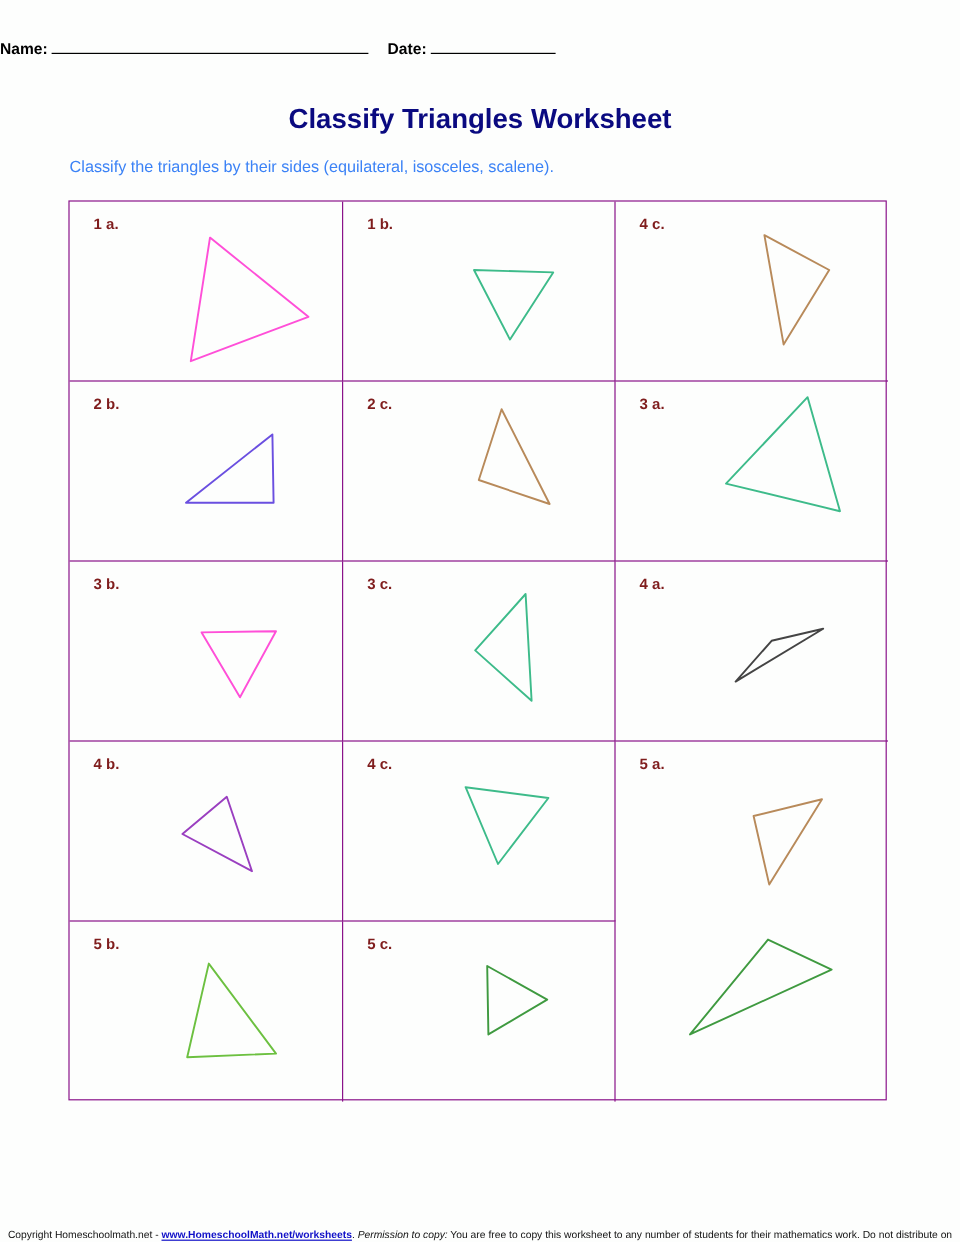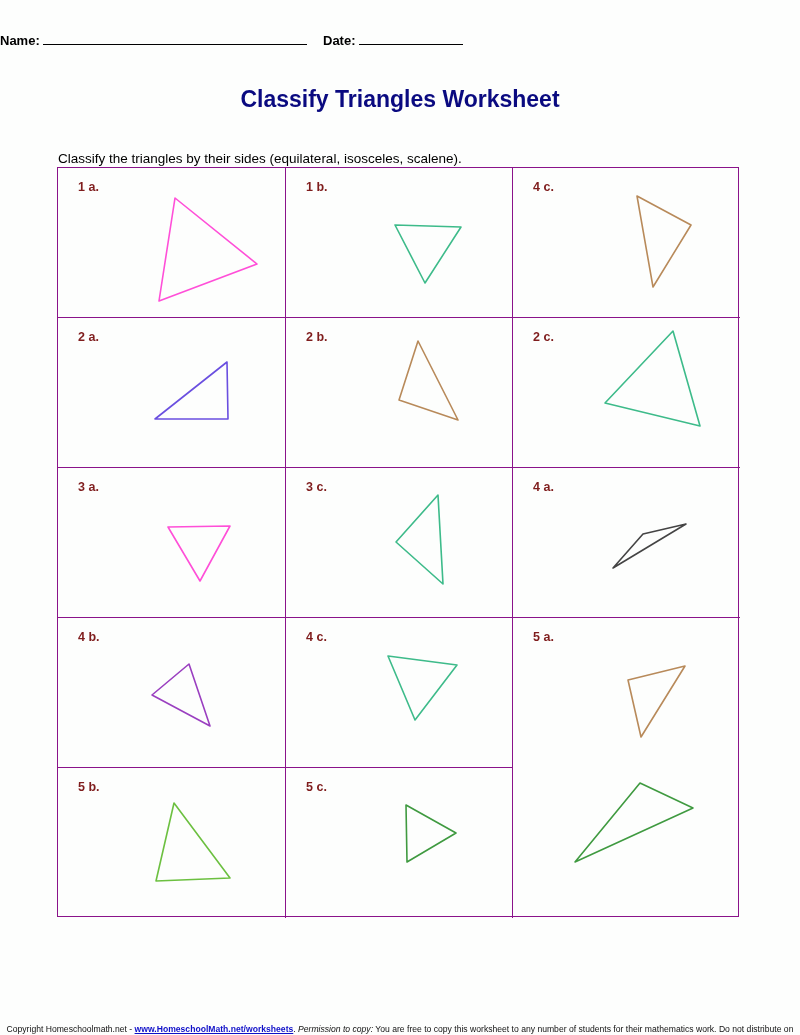--- a/index.html
+++ b/index.html
@@ -2,21 +2,21 @@
 <html><head>
 <meta charset="utf-8">
 <style>
   html, body { margin: 0; padding: 0; background: #fdfefd; }
   body { width: 800px; height: 1035px; position: relative; overflow: hidden; font-family: "Liberation Sans", sans-serif; color: #000; }
   .header-line { position: absolute; top: 32px; left: 0; width: 800px; text-align: left; font-size: 13px; font-weight: bold; }
   .header-line .blank { display: inline-block; border-bottom: 1px solid #000; vertical-align: baseline; height: 12px; }
   .name-blank { width: 264px; margin-right: 12px; }
   .date-blank { width: 104px; }
   .title { position: absolute; top: 86px; left: 0; width: 800px; text-align: center; font-size: 23px; font-weight: bold; color: #0a0a80; }
-  .instructions { position: absolute; top: 151px; left: 58px; font-size: 13.5px; color: #000000; }
+  .instructions { position: absolute; top: 131px; left: 58px; font-size: 13.5px; color: #3b82f6; }
   .grid { position: absolute; left: 57px; top: 167px; width: 682px; height: 750px; box-sizing: border-box; border: 1.5px solid #8a138a; display: grid; grid-template-columns: 228px 227px 227px; grid-template-rows: repeat(5, 150px); }
   .cell { position: relative; box-sizing: border-box; border-right: 1.5px solid #8a138a; border-bottom: 1.5px solid #8a138a; }
   .cell:nth-child(3n) { border-right: none; }
   .cell:nth-last-child(-n+3) { border-bottom: none; }
   .cell-label { position: absolute; left: 20px; top: 12px; font-size: 12.5px; font-weight: bold; color: #7f1d1d; }
   svg.shapes { position: absolute; left: 0; top: 0; width: 800px; height: 1035px; pointer-events: none; }
   .footer { position: absolute; top: 999px; left: 0; width: 800px; text-align: center; font-size: 8.6px; line-height: 12px; color: #111; margin-top: 24px; }
   .footer a { color: #1010c8; font-weight: bold; text-decoration: underline; }
   .footer i { font-style: italic; }
 </style>
@@ -38,30 +38,30 @@
     <div class="cell">
       <span class="cell-label">1 a.</span>
     </div>
     <div class="cell">
       <span class="cell-label">1 b.</span>
     </div>
     <div class="cell">
       <span class="cell-label">4 c.</span>
     </div>
     <div class="cell">
-      <span class="cell-label">2 a.</span>
-    </div>
-    <div class="cell">
       <span class="cell-label">2 b.</span>
     </div>
     <div class="cell">
       <span class="cell-label">2 c.</span>
     </div>
     <div class="cell">
       <span class="cell-label">3 a.</span>
+    </div>
+    <div class="cell">
+      <span class="cell-label">3 b.</span>
     </div>
     <div class="cell">
       <span class="cell-label">3 c.</span>
     </div>
     <div class="cell">
       <span class="cell-label">4 a.</span>
     </div>
     <div class="cell">
       <span class="cell-label">4 b.</span>
     </div>

